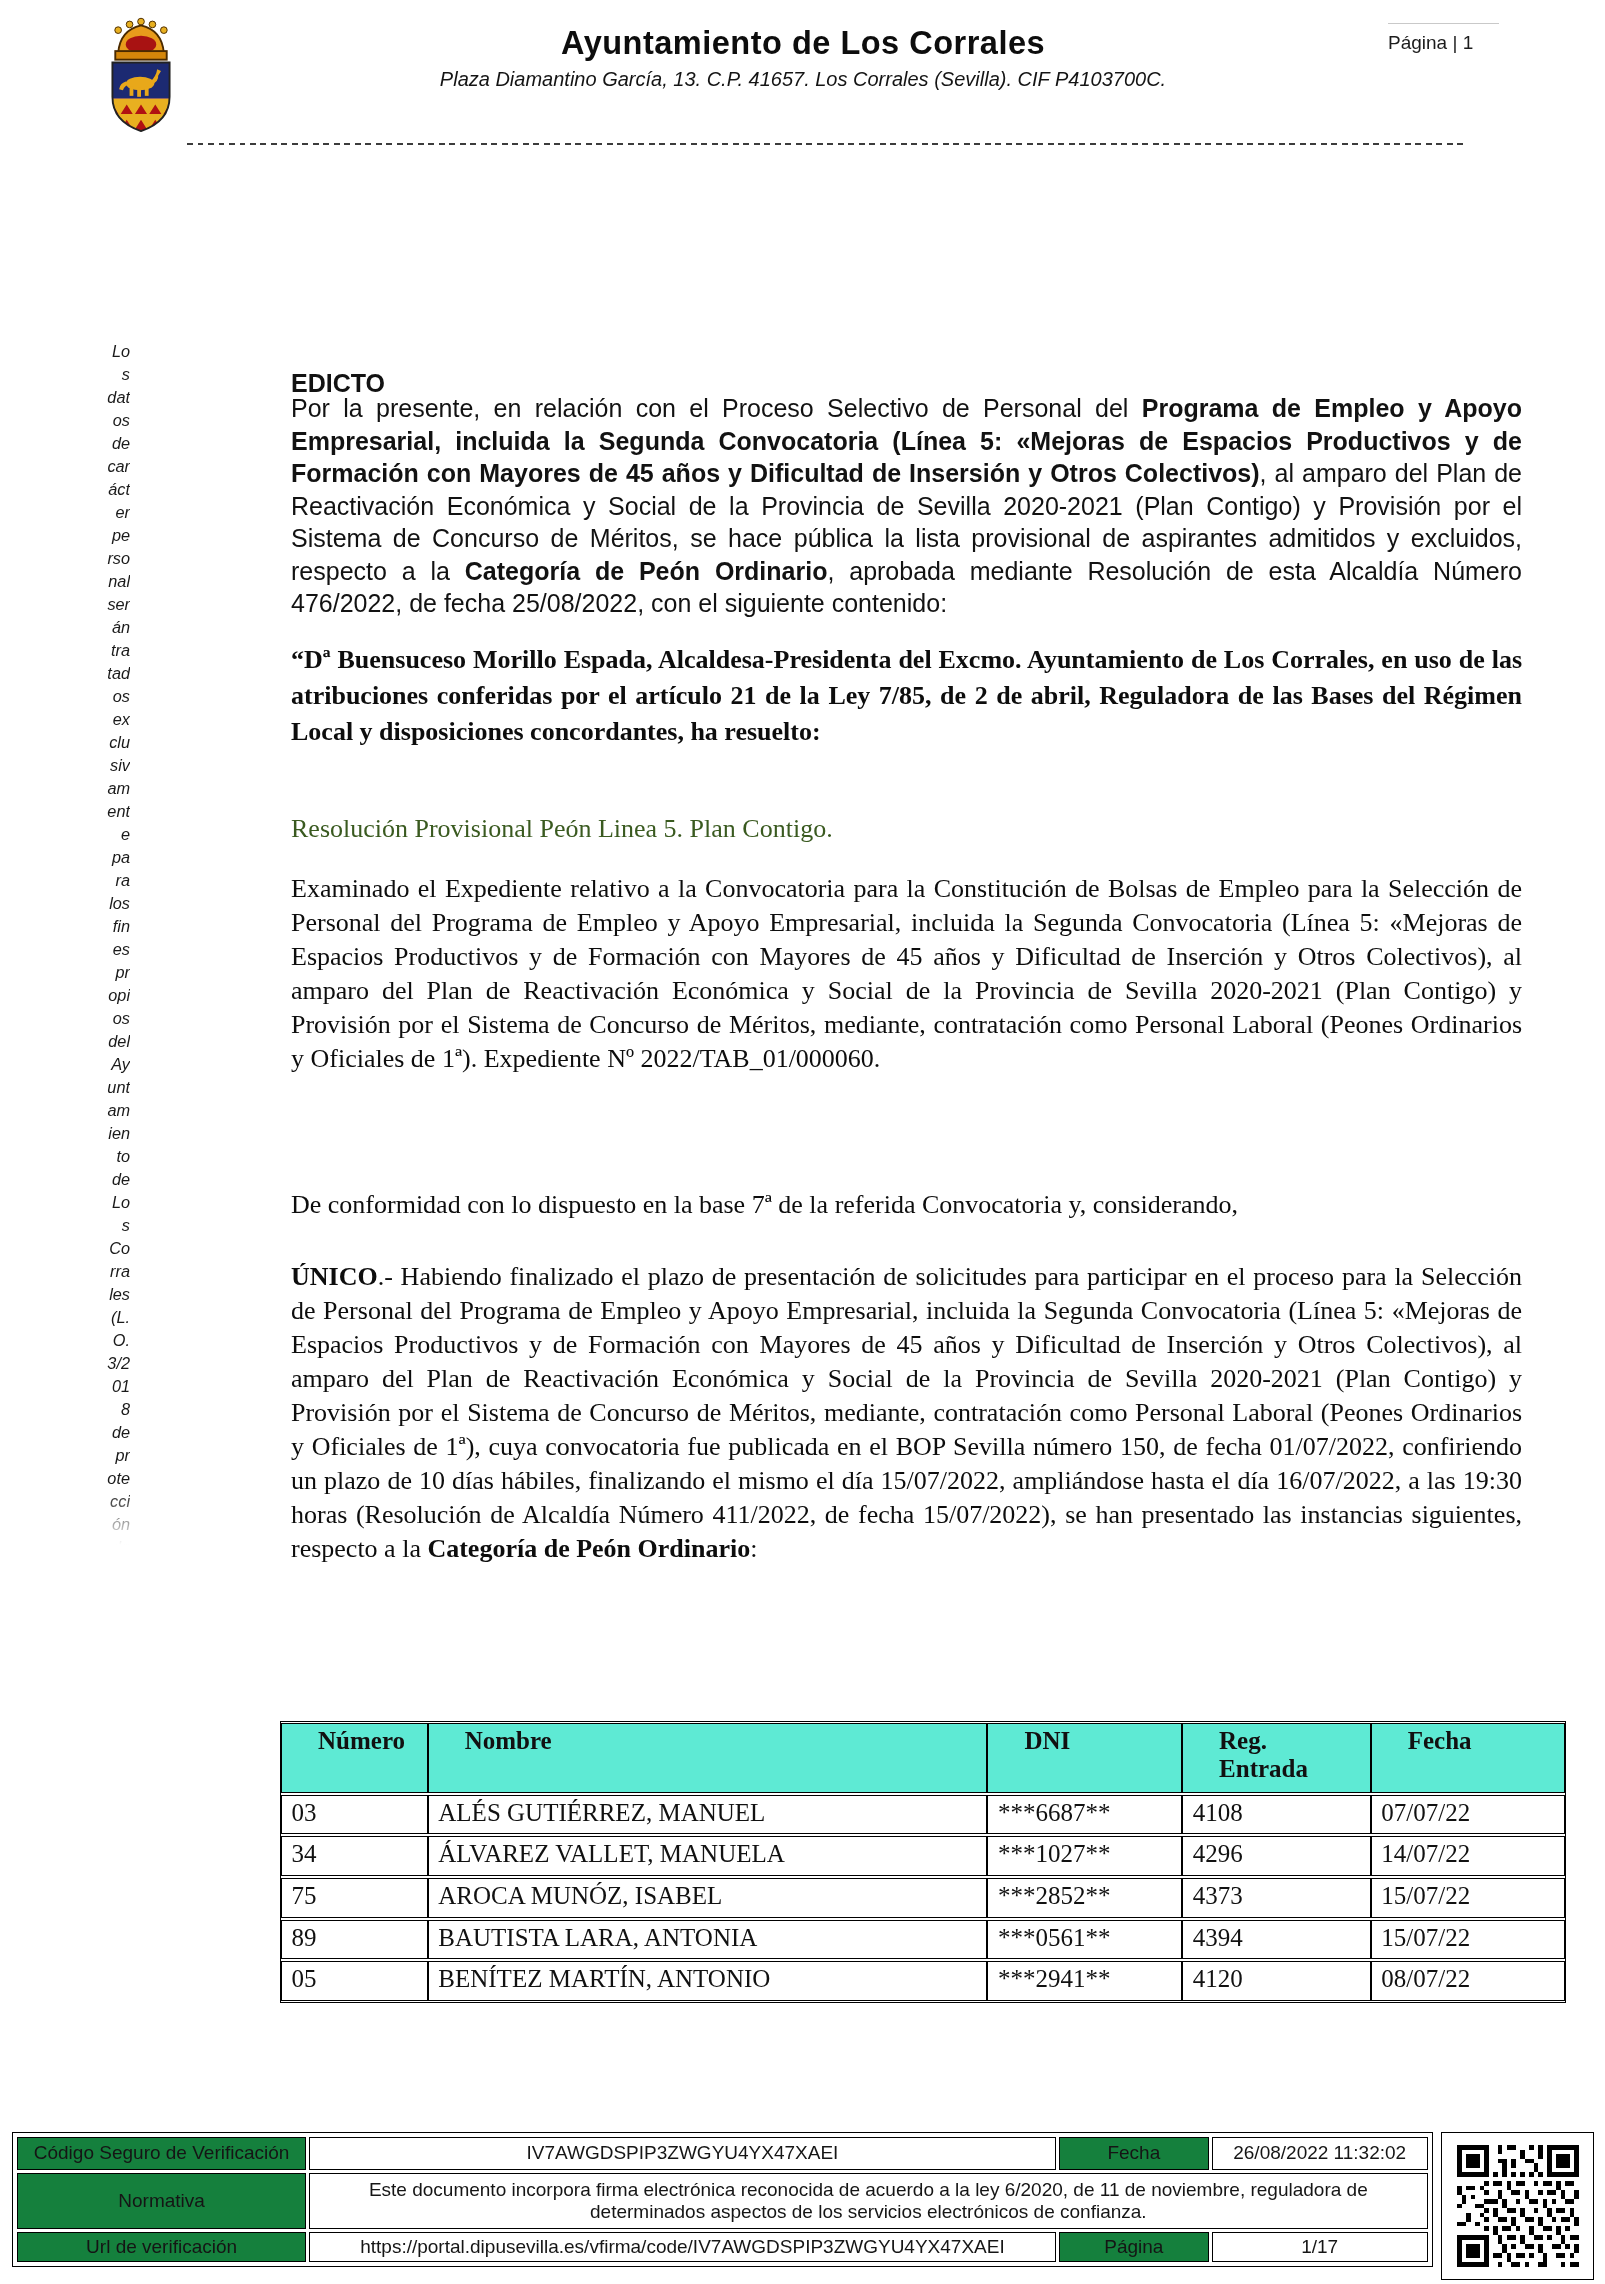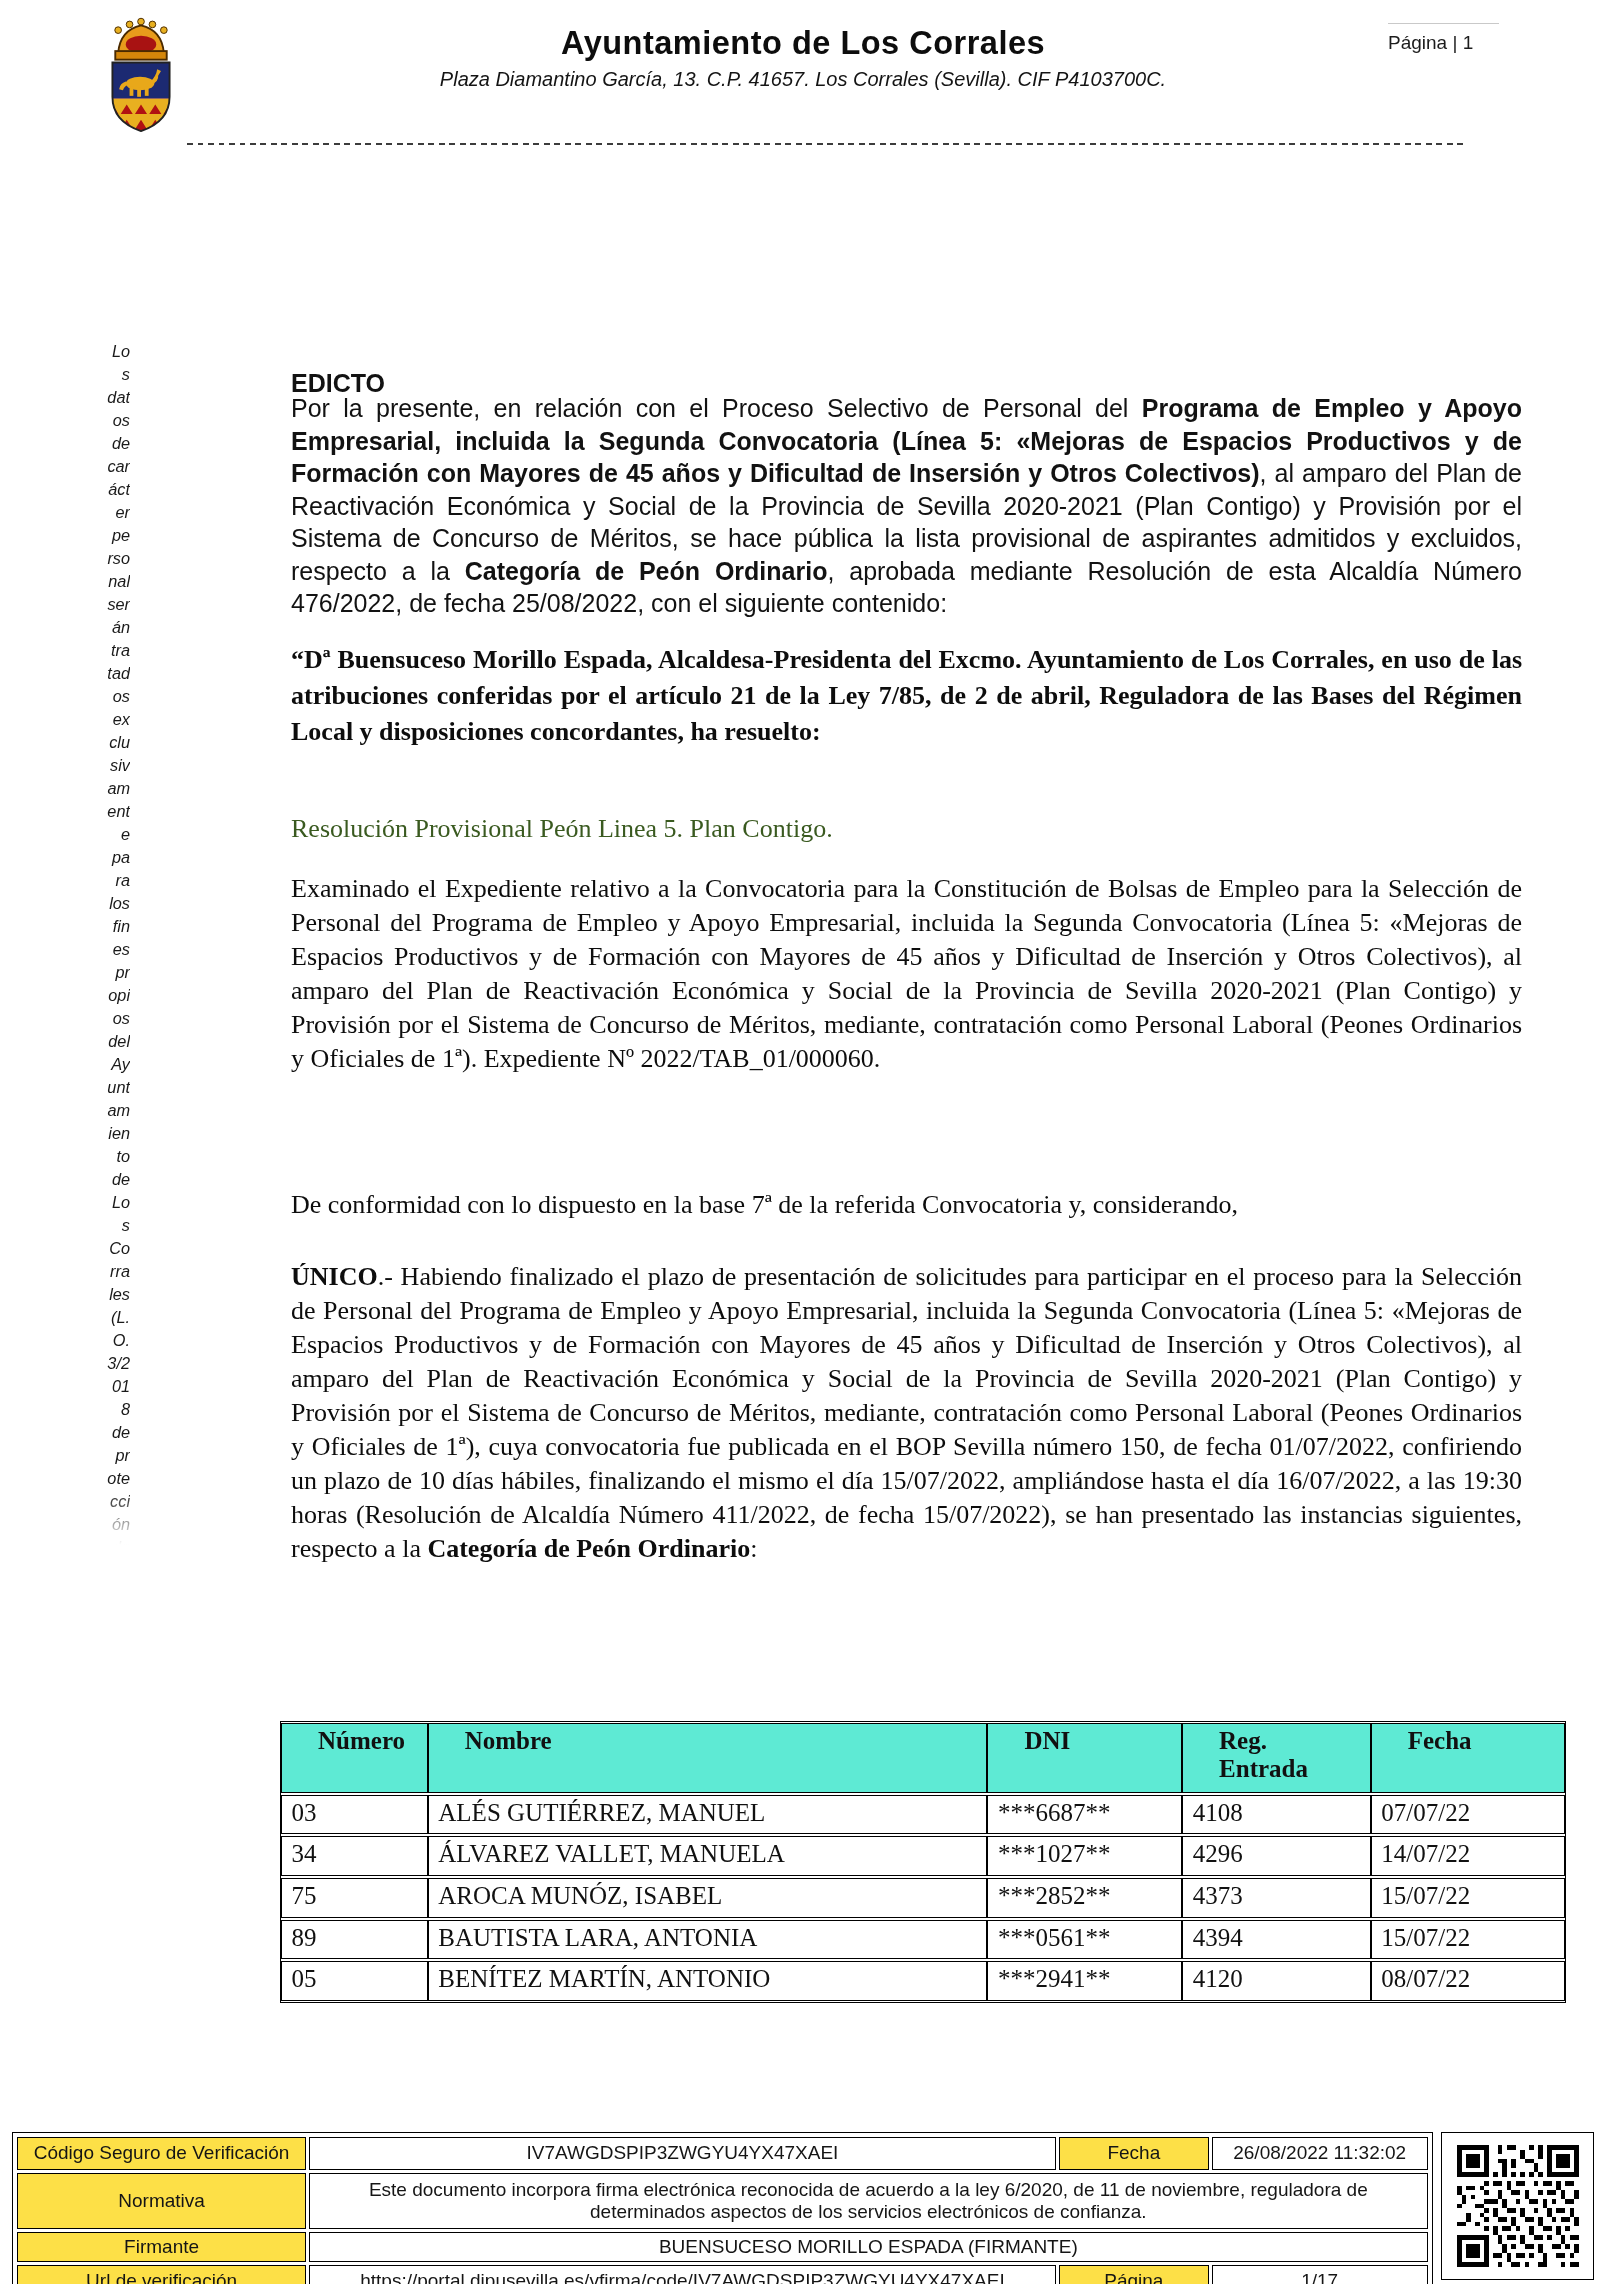--- a/index.html
+++ b/index.html
@@ -64,21 +64,21 @@
   .w-num{width:103px;} .w-nom{width:516px;margin-left:36px;} .w-dni{width:151px;}
   .w-reg{width:145px;} .w-fec{width:151px;}
   .reg-span{display:inline-block;width:105px;}
   
   .foot-wrap{position:absolute;left:12.4px;top:2132px;border:1.9px solid #000;background:#fff;padding:1px;}
   table.foot{border-collapse:separate;border-spacing:3.8px;}
   table.foot td{
     border:1.9px solid #000;font-size:19px;text-align:center;vertical-align:middle;
     color:#151515;padding:1.9px 5.7px;
   }
-  td.flabel{background:#fde047;}
+  td.flabel{background:#15803d;}
   .f-c1{width:275px;} .f-c2{width:734px;} .f-c3{width:136px;} .f-c4{width:203px;}
   .f-row1 td{height:27px;} .f-row2 td{height:50px;} .f-row3 td,.f-row4 td{height:25px;}
   .foot-url{color:#151515;text-decoration:none;}
   
   .qr-box{
     position:absolute;left:1441px;top:2132px;width:151px;height:146px;
     border:1.9px solid #000;background:#fff;display:flex;align-items:center;justify-content:center;
   }
 </style>
 </head>
@@ -256,24 +256,20 @@
           <tr class="f-row1">
         <td class="flabel f-c1">Código Seguro de Verificación</td>
         <td class="f-c2">IV7AWGDSPIP3ZWGYU4YX47XAEI</td>
         <td class="flabel f-c3">Fecha</td>
         <td class="f-c4">26/08/2022 11:32:02</td>
       </tr>
       <tr class="f-row2">
         <td class="flabel f-c1">Normativa</td>
         <td colspan="3">Este documento incorpora firma electrónica reconocida de acuerdo a la ley 6/2020, de 11 de noviembre, reguladora de determinados aspectos de los servicios electrónicos de confianza.</td>
       </tr>
-      <tr class="f-row3">
-        <td class="flabel f-c1">Firmante</td>
-        <td colspan="3">BUENSUCESO MORILLO ESPADA (FIRMANTE)</td>
-      </tr>
       <tr class="f-row4">
         <td class="flabel f-c1">Url de verificación</td>
         <td class="f-c2"><a class="foot-url" href="#">https://portal.dipusevilla.es/vfirma/code/IV7AWGDSPIP3ZWGYU4YX47XAEI</a></td>
         <td class="flabel f-c3">Página</td>
         <td class="f-c4">1/17</td>
       </tr>
     </tbody>
       </table>
   </div>
 

